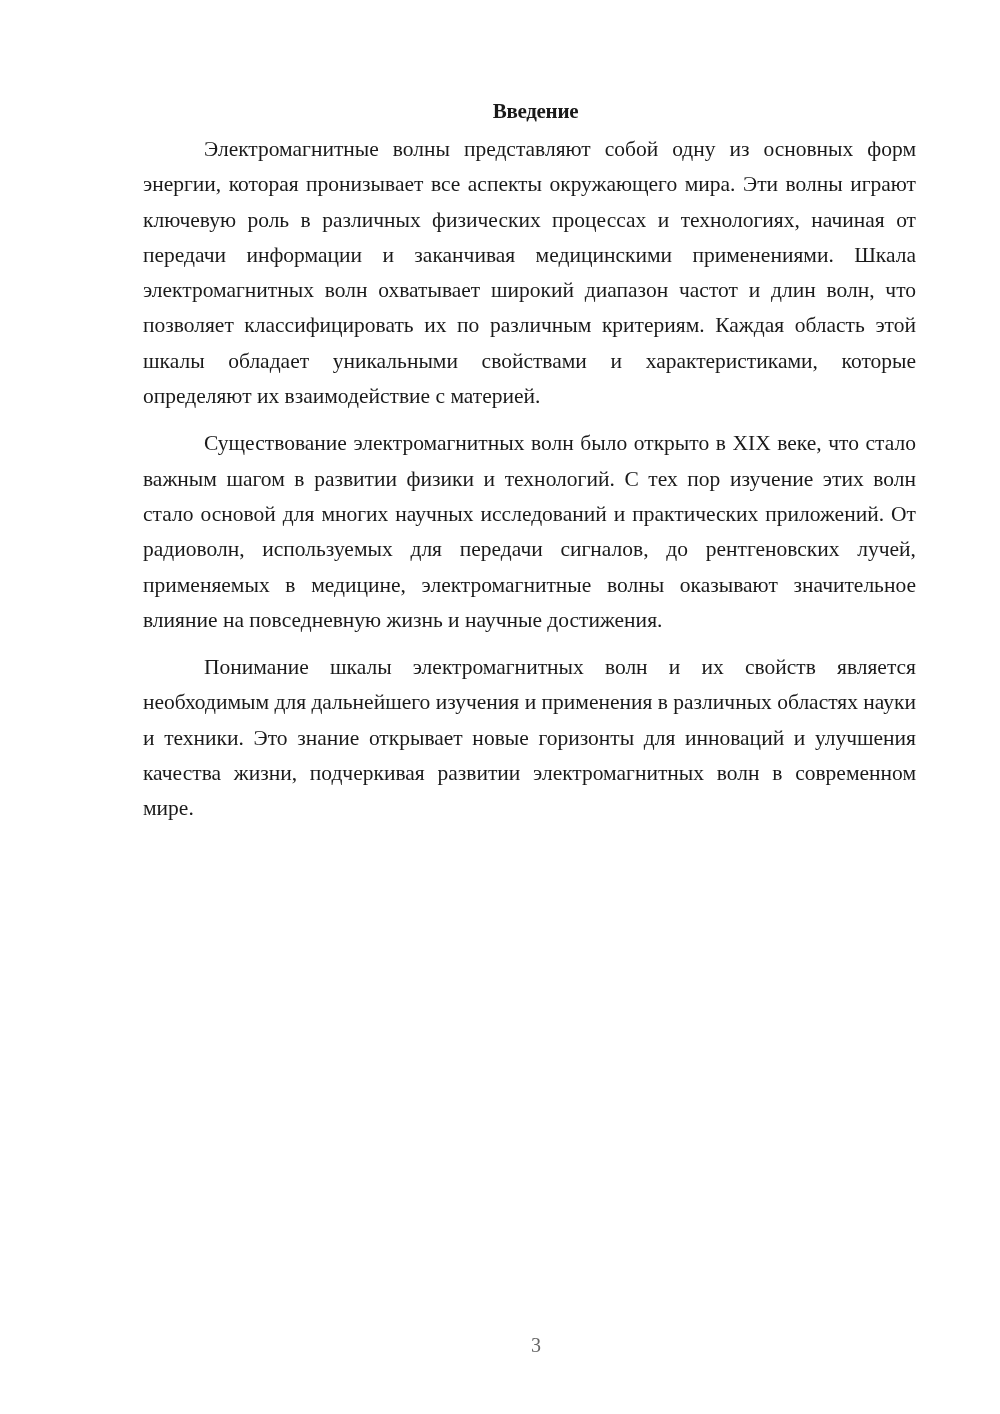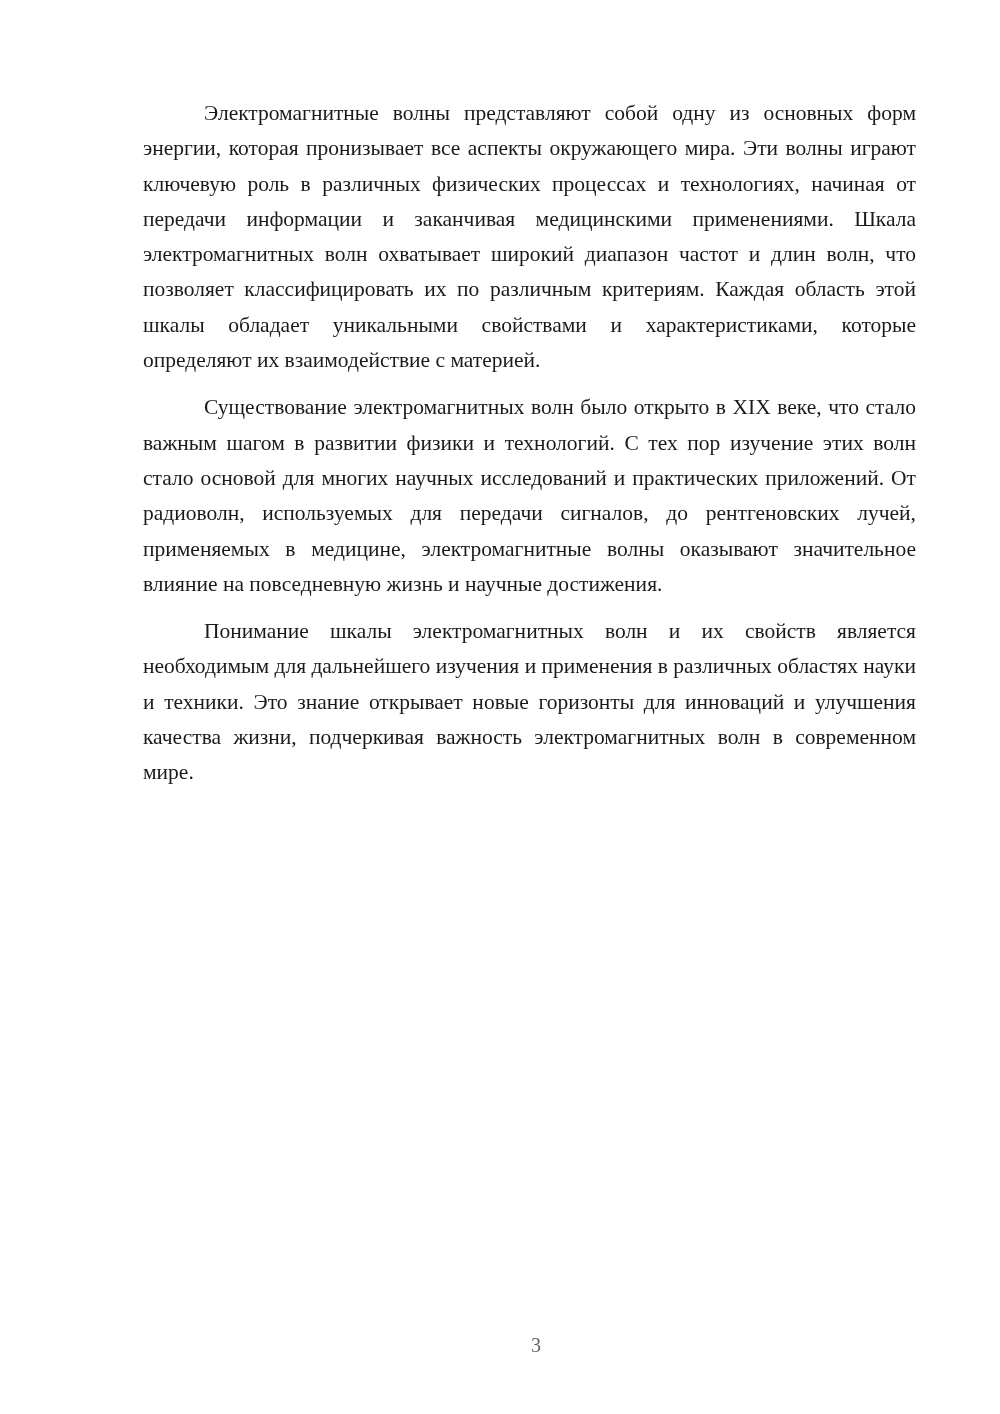--- a/index.html
+++ b/index.html
@@ -22,18 +22,19 @@
     position: absolute; left: 0; width: 1000px; top: 1334px; text-align: center;
     font-family: "Liberation Serif", serif; font-size: 20px; color: #666;
     padding-left: 72px; box-sizing: border-box;
   }
 </style>
 </head>
 <body>
 
 <div class="page">
   <div class="content">
+    <h1 class="title">Введение</h1>
     <p class="para">Электромагнитные волны представляют собой одну из основных форм энергии, которая пронизывает все аспекты окружающего мира. Эти волны играют ключевую роль в различных физических процессах и технологиях, начиная от передачи информации и заканчивая медицинскими применениями. Шкала электромагнитных волн охватывает широкий диапазон частот и длин волн, что позволяет классифицировать их по различным критериям. Каждая область этой шкалы обладает уникальными свойствами и характеристиками, которые определяют их взаимодействие с материей.</p>
     <p class="para">Существование электромагнитных волн было открыто в XIX веке, что стало важным шагом в развитии физики и технологий. С тех пор изучение этих волн стало основой для многих научных исследований и практических приложений. От радиоволн, используемых для передачи сигналов, до рентгеновских лучей, применяемых в медицине, электромагнитные волны оказывают значительное влияние на повседневную жизнь и научные достижения.</p>
-    <p class="para">Понимание шкалы электромагнитных волн и их свойств является необходимым для дальнейшего изучения и применения в различных областях науки и техники. Это знание открывает новые горизонты для инноваций и улучшения качества жизни, подчеркивая важность электромагнитных волн в современном мире.</p>
+    <p class="para">Понимание шкалы электромагнитных волн и их свойств является необходимым для дальнейшего изучения и применения в различных областях науки и техники. Это знание открывает новые горизонты для инноваций и улучшения качества жизни, подчеркивая развитии электромагнитных волн в современном мире.</p>
   </div>
   <div class="page-number">3</div>
 </div>
 
 </body></html>

